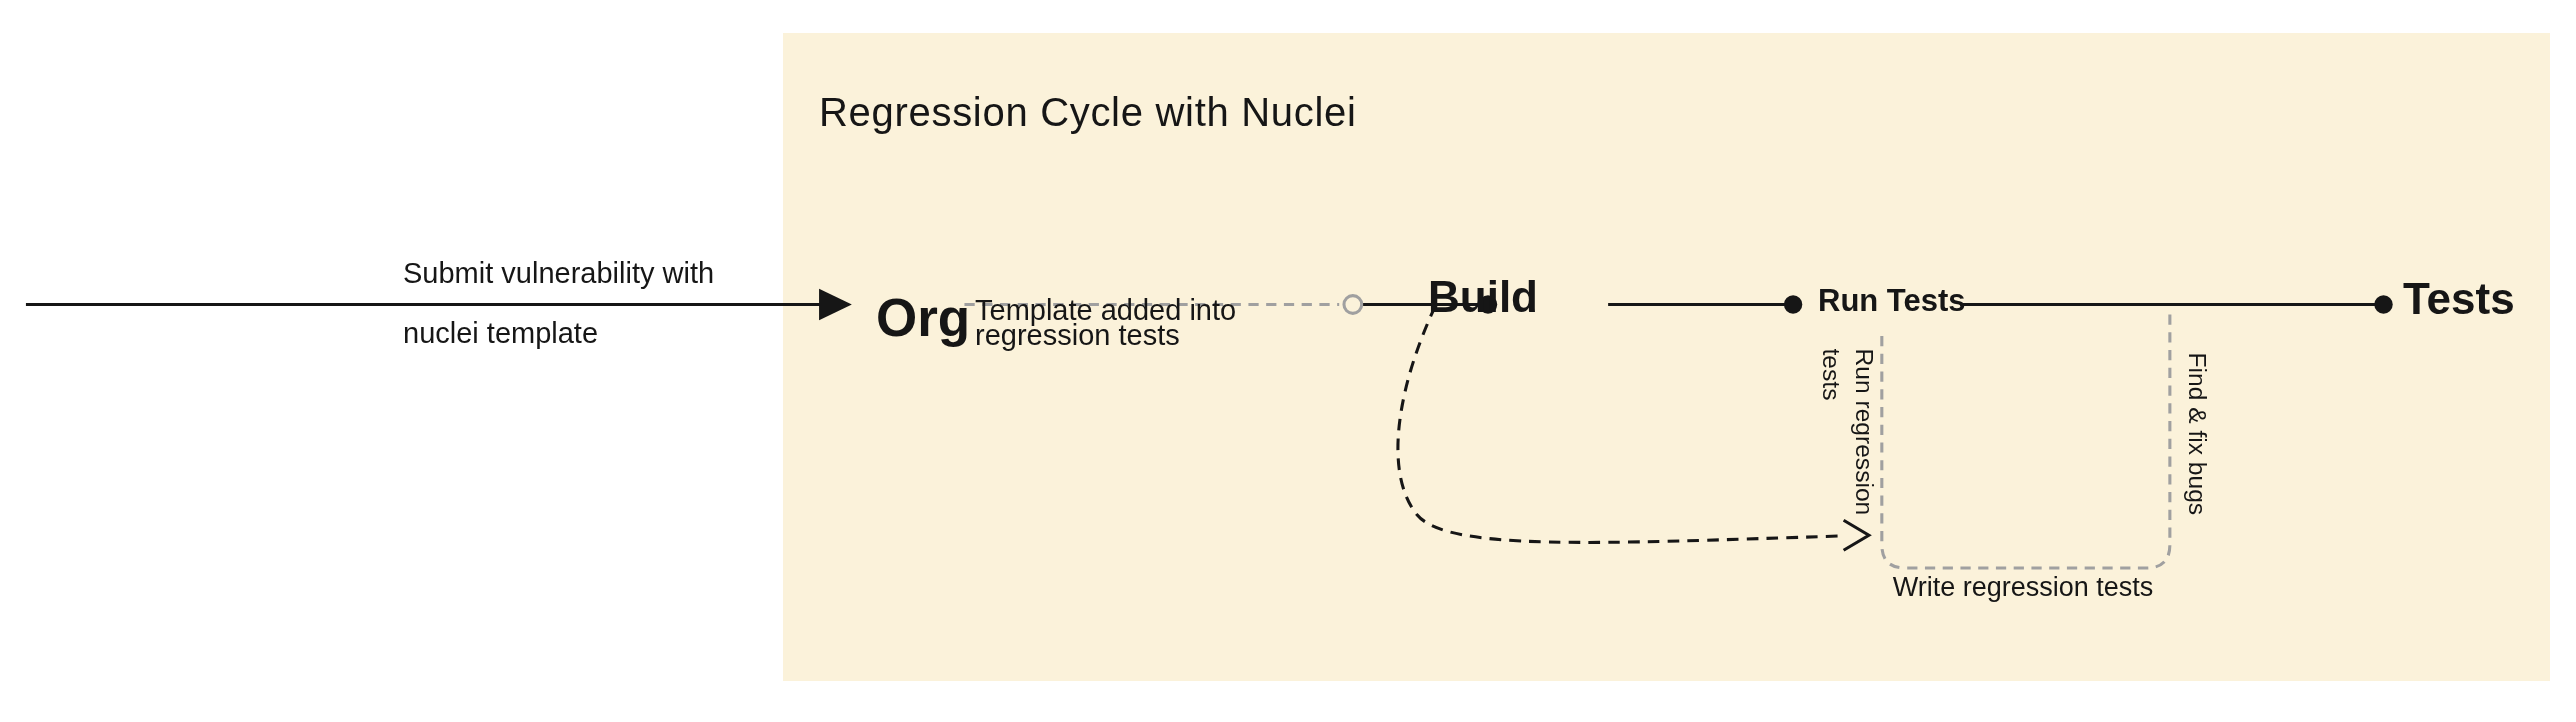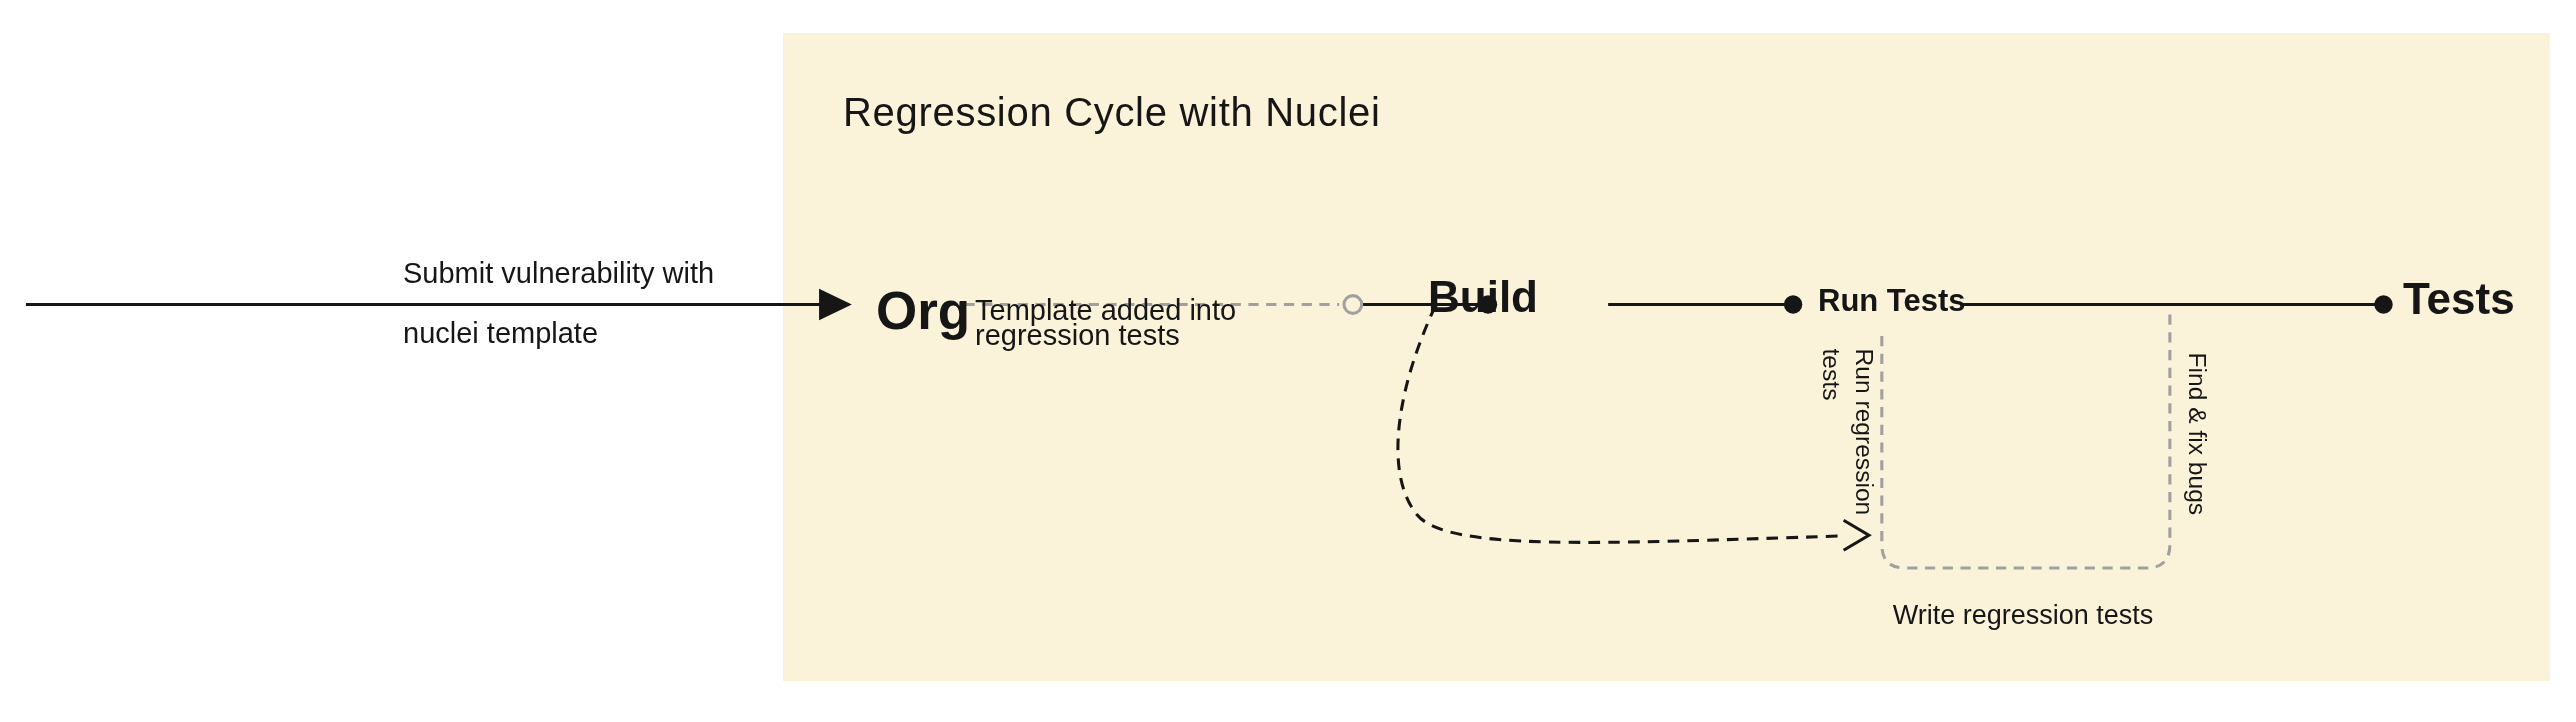--- a/index.html
+++ b/index.html
@@ -61,29 +61,29 @@
     <path d="M 2757 492 L 2757 798 Q 2757 832 2791 832 L 3145 832 Q 3179 832 3179 798 L 3179 452" fill="none" stroke="#A0A0A0" stroke-width="4.5" stroke-dasharray="15 11"></path>
 
     <path d="M 2103 448 C 2048 565 2026 692 2076 754 C 2120 807 2330 797 2700 785" fill="none" stroke="#161616" stroke-width="4.5" stroke-dasharray="17 12"></path>
     <path d="M 2701 762 L 2738 784 L 2701 806" fill="none" stroke="#161616" stroke-width="4.5"></path>
   </svg>
 
 
   <div class="abs small-label" style="left:403px;top:257px;">Submit vulnerability with</div>
   <div class="abs small-label" style="left:403px;top:317px;">nuclei template</div>
 
-  <div class="abs panel-title" style="left:819px;top:90px;margin-left:24px;">Regression Cycle with Nuclei</div>
+  <div class="abs panel-title" style="left:819px;top:90px;">Regression Cycle with Nuclei</div>
 
-  <div class="abs node node-org" style="left:876px;top:280px;">Org</div>
+  <div class="abs node node-org" style="left:876px;top:287px;">Org</div>
   <div class="abs node node-build" style="left:1428px;top:272px;">Build</div>
   <div class="abs node node-run" style="left:1818px;top:283px;">Run Tests</div>
   <div class="abs node node-ship" style="left:2403px;top:274px;">Tests</div>
 
   <div class="abs small-label" style="left:975px;top:258px;margin-top:36px;">Template added into</div>
   <div class="abs small-label" style="left:975px;top:319px;">regression tests</div>
 
   <div class="vlabel" style="left:1745px;top:418px;width:205px;height:66px;">Run regression tests</div>
   <div class="vlabel" style="left:2115px;top:418px;width:164px;height:33px;">Find &amp; fix bugs</div>
 
-  <div class="abs write-label" style="left:1876px;top:572px;width:294px;margin-top:28px;">Write regression tests</div>
+  <div class="abs write-label" style="left:1876px;top:572px;width:294px;">Write regression tests</div>
 
 </div>
 
 
 </body></html>

